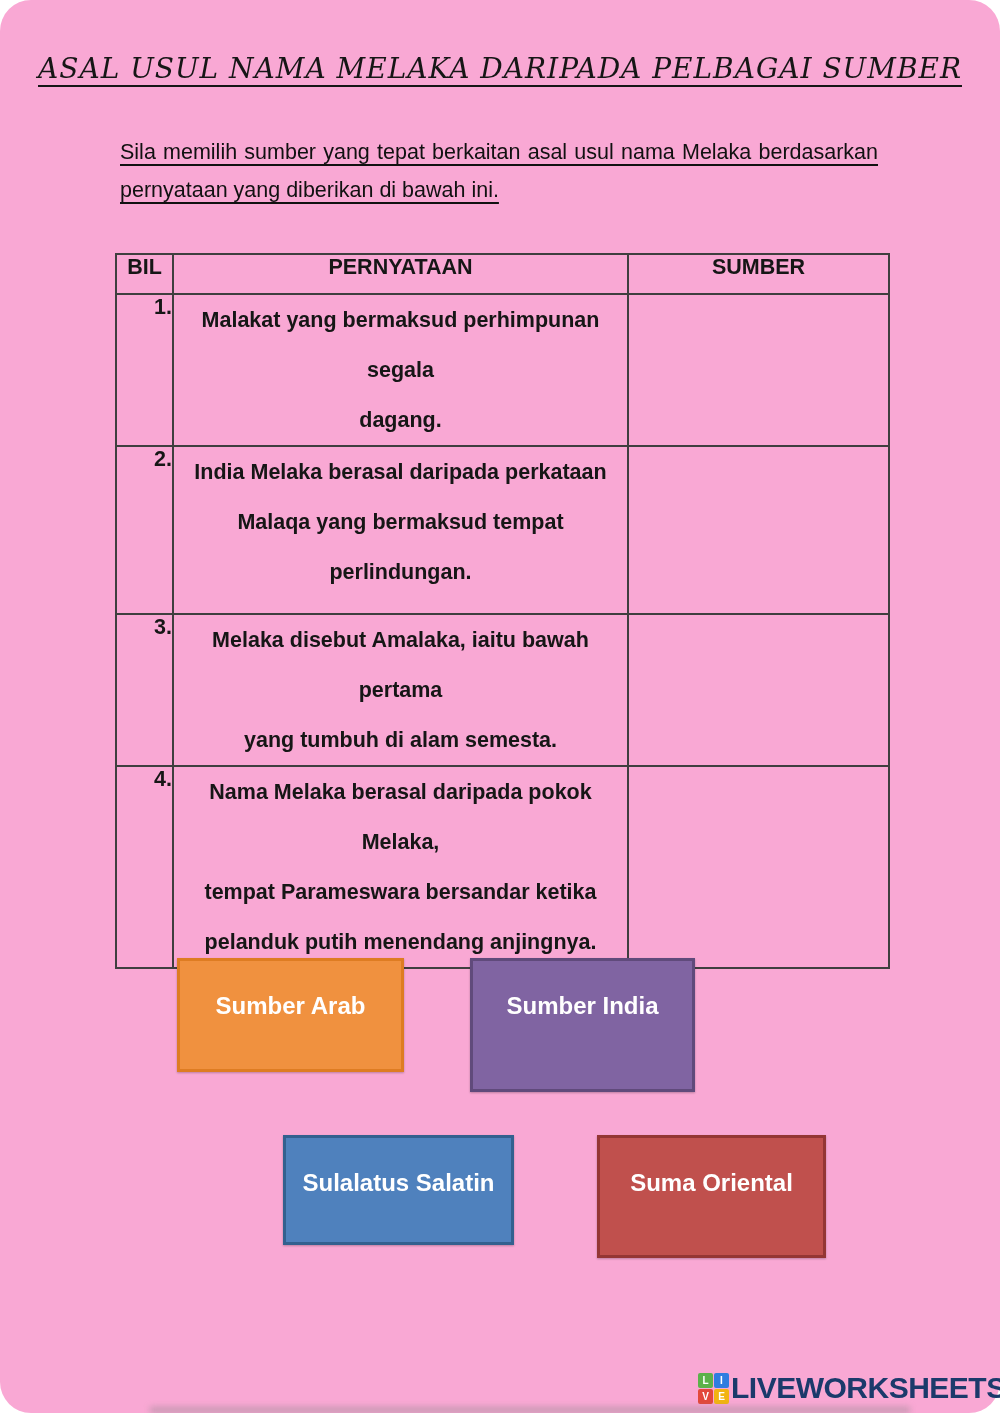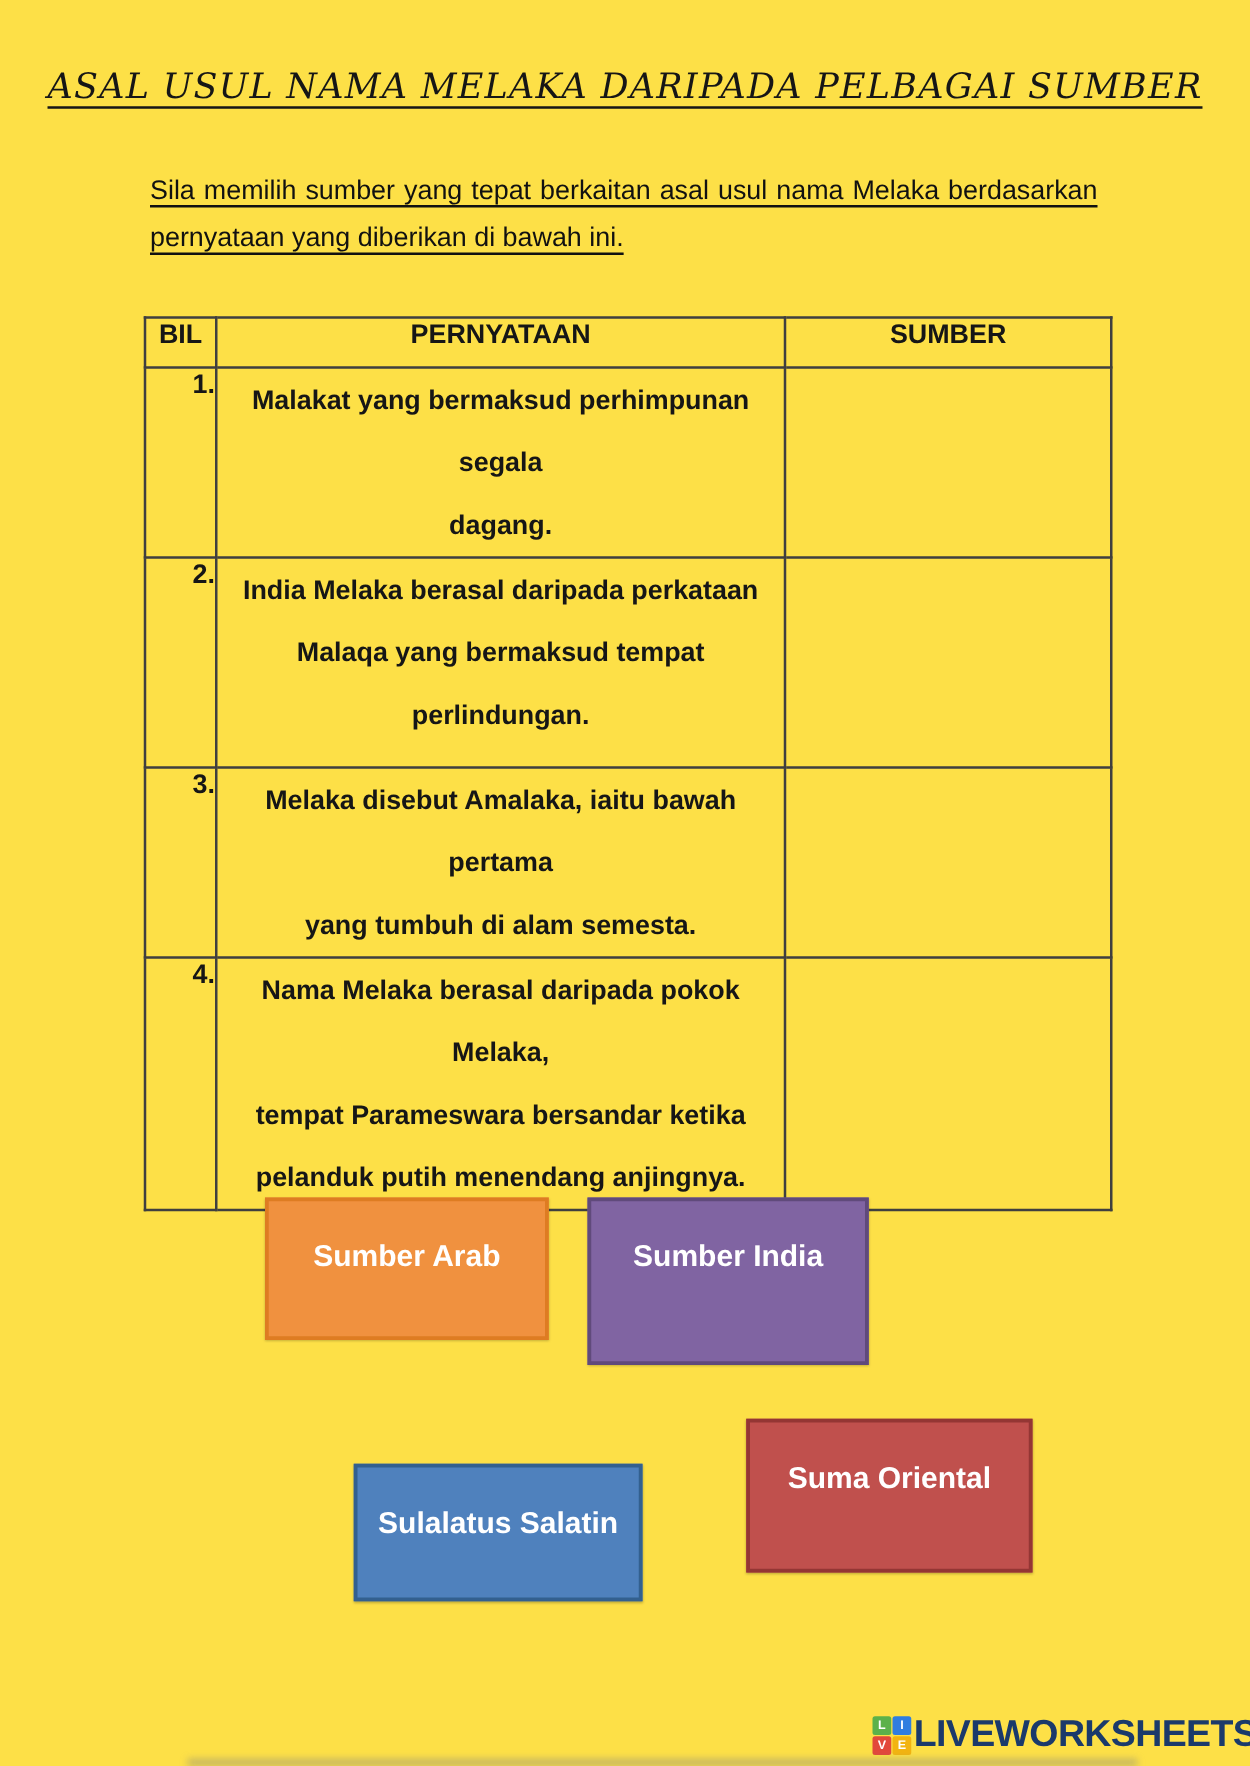--- a/index.html
+++ b/index.html
@@ -4,21 +4,21 @@
 <style>
   html,body{margin:0;padding:0;}
   body{
     width:1000px;height:1413px;
     background:#ffffff;
     font-family:"Liberation Sans", sans-serif;
     position:relative;
     color:#1a1a1a;
     overflow:hidden;
   }
-  .page{position:absolute;inset:0;background:#fde047;}
+  .page{position:absolute;inset:0;background:#f9a8d4;border-radius:31px;}
 
   
   .title{
     position:absolute;top:52px;left:0;width:1000px;
     text-align:center;
     font-family:"DejaVu Serif","Liberation Serif",serif;
     font-style:italic;
     font-size:28px;
     letter-spacing:1px;
     color:#161616;
@@ -72,21 +72,21 @@
     box-sizing:border-box;
     border:3px solid #000;
     text-align:center;
     font-size:24px;font-weight:bold;color:#ffffff;
     padding-top:31px;
     box-shadow:0 1px 2px rgba(0,0,0,0.25);
     cursor:pointer;
   }
   .box-arab   {left:177px;top:958px; width:227px;height:114px;}
   .box-india  {left:470px;top:958px; width:225px;height:134px;}
-  .box-salatin{left:283px;top:1135px;width:231px;height:110px;margin-top:36px;}
+  .box-salatin{left:283px;top:1135px;width:231px;height:110px;}
   .box-orient {left:597px;top:1135px;width:229px;height:123px;}
 
   
   .brand{
     position:absolute;left:698px;top:1371px;
     display:flex;align-items:center;gap:2px;
   }
   .logo-grid{
     display:grid;grid-template-columns:15px 15px;grid-template-rows:15px 15px;
     gap:1px;
@@ -164,21 +164,21 @@
       <td class="pern">
         <div class="ln">Nama Melaka berasal daripada pokok Melaka,</div>
         <div class="ln">tempat Parameswara bersandar ketika</div>
         <div class="ln">pelanduk putih menendang anjingnya.</div>
       </td>
       <td></td>
     </tr>
   </tbody>
     </table>
 
-  <div class="src-box box-arab" style="background: rgb(240, 145, 63); border-color: rgb(222, 124, 34); margin-left: 35px;">Sumber Arab</div>
+  <div class="src-box box-arab" style="background: rgb(240, 145, 63); border-color: rgb(222, 124, 34);">Sumber Arab</div>
   <div class="src-box box-india" style="background: rgb(128, 100, 162); border-color: rgb(96, 74, 123);">Sumber India</div>
   <div class="src-box box-salatin" style="background: rgb(79, 129, 189); border-color: rgb(51, 96, 143);">Sulalatus Salatin</div>
   <div class="src-box box-orient" style="background: rgb(192, 80, 77); border-color: rgb(148, 54, 52);">Suma Oriental</div>
 
   <div class="brand">
     <div class="logo-grid">
       <div class="logo-sq" style="background: rgb(92, 177, 74);">L</div>
       <div class="logo-sq" style="background: rgb(47, 125, 224);">I</div>
       <div class="logo-sq" style="background: rgb(226, 73, 59);">V</div>
       <div class="logo-sq" style="background: rgb(242, 180, 17);">E</div>

